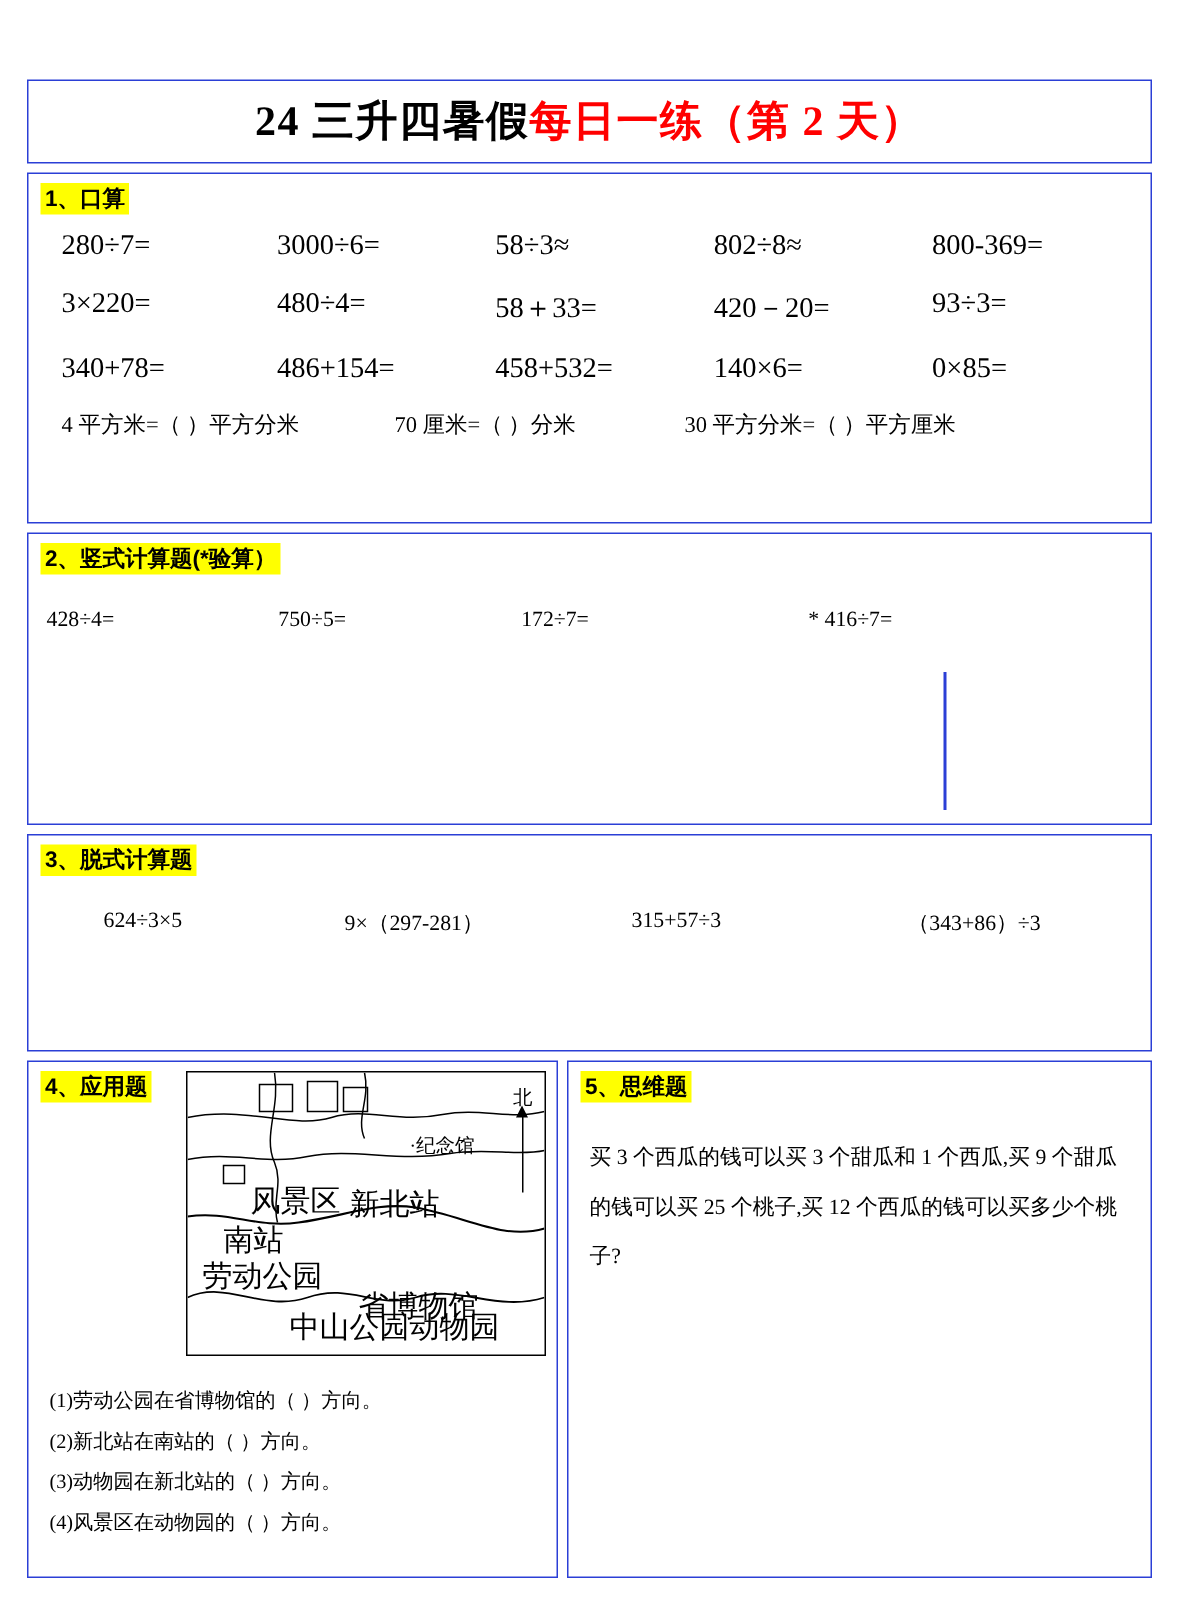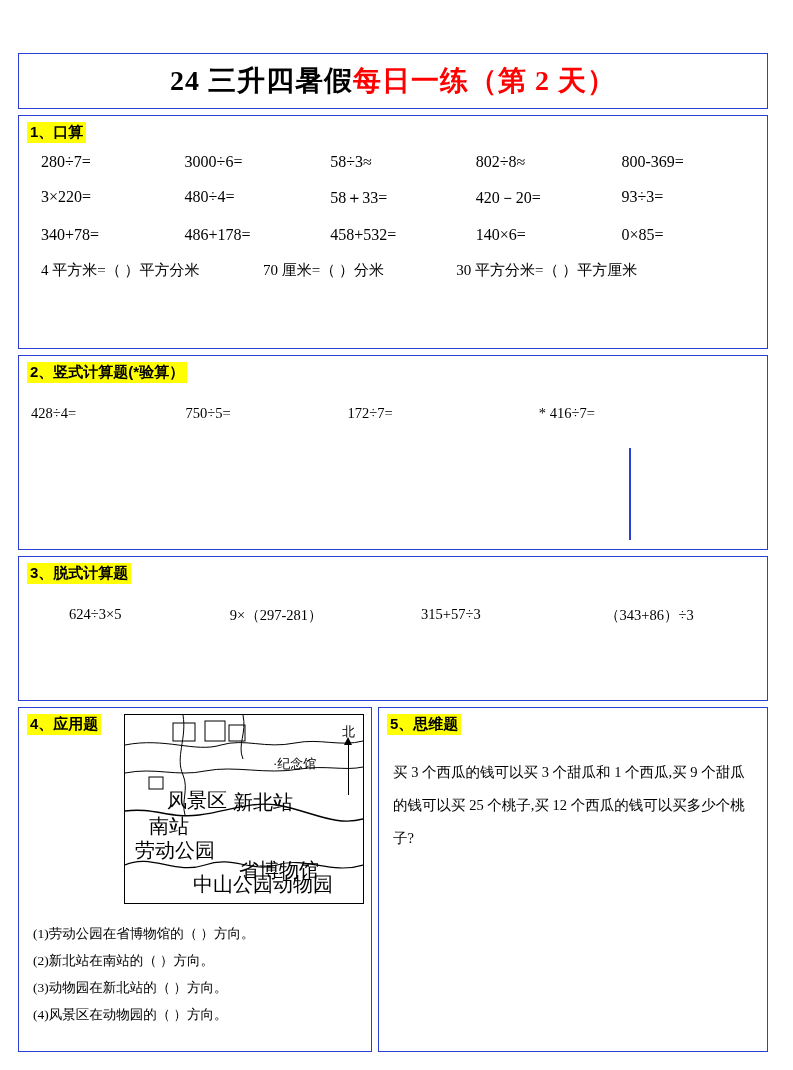--- a/index.html
+++ b/index.html
@@ -60,21 +60,21 @@
 
   
   .oral-box { height: 234px; }
   .oral-rows {
     margin-top: 10px;
     padding: 0 10px;
   }
   .oral-row {
     display: flex;
     margin-bottom: 17px;
-    font-size: 16px;
+    font-size: 19px;
     justify-content: space-between;
   }
   .oral-row .cell {
     flex: 0 0 20%;
     padding-left: 10px;
     box-sizing: border-box;
   }
   .oral-row .cell:first-child { padding-left: 12px; }
   .units-row {
     display: flex;
@@ -216,21 +216,21 @@
         </div>
         <div class="oral-row">
           <div class="cell">3×220=</div>
           <div class="cell">480÷4=</div>
           <div class="cell">58＋33=</div>
           <div class="cell">420－20=</div>
           <div class="cell">93÷3=</div>
         </div>
         <div class="oral-row">
           <div class="cell">340+78=</div>
-          <div class="cell">486+178=</div>
+          <div class="cell">486+154=</div>
           <div class="cell">458+532=</div>
           <div class="cell">140×6=</div>
           <div class="cell">0×85=</div>
         </div>
         <div class="units-row">
           <div class="u1">4 平方米=（      ）平方分米</div>
           <div class="u2">70 厘米=（      ）分米</div>
           <div class="u3">30 平方分米=（        ）平方厘米</div>
         </div>
       </div>

